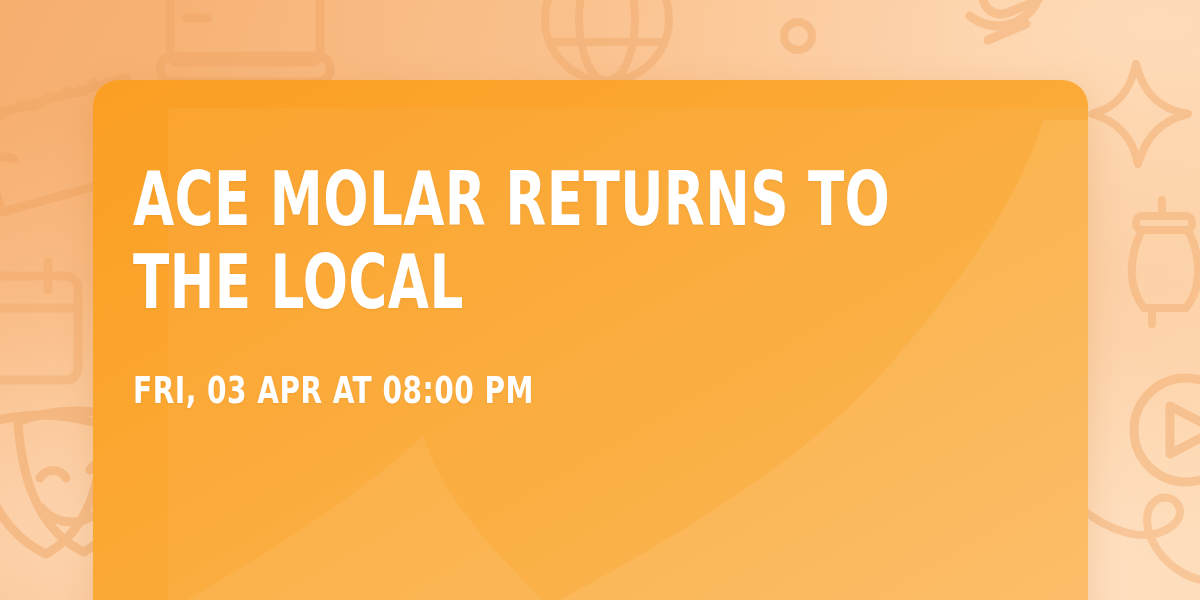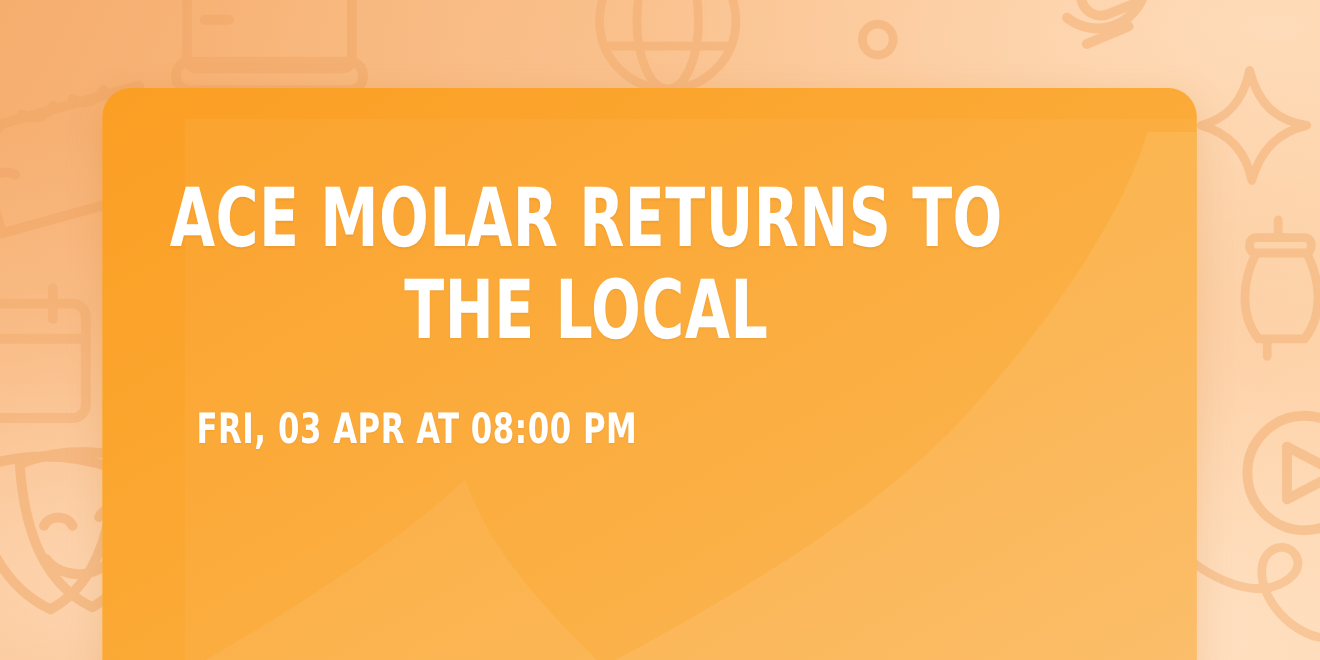--- a/index.html
+++ b/index.html
@@ -49,21 +49,20 @@
     pointer-events:none;
   }
 
   .card-deco { position:absolute; inset:0; pointer-events:none; }
 
   
   .card-content {
     position:absolute;
     left:40px; top:78px;
     width:800px;
-    text-align:center;
   }
 
   .event-title {
     color:#ffffff;
     font-family:"DejaVu Sans Condensed","Liberation Sans Narrow","Liberation Sans", sans-serif;
     font-size:74px;
     font-weight:700;
     line-height:1.12;
     letter-spacing:0.5px;
     text-transform:uppercase;

